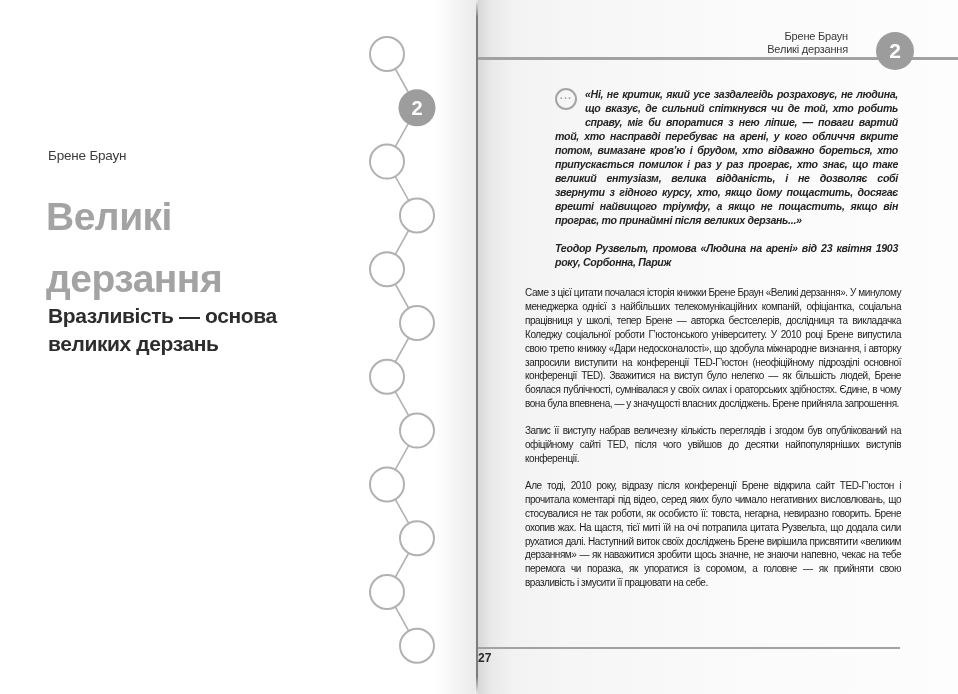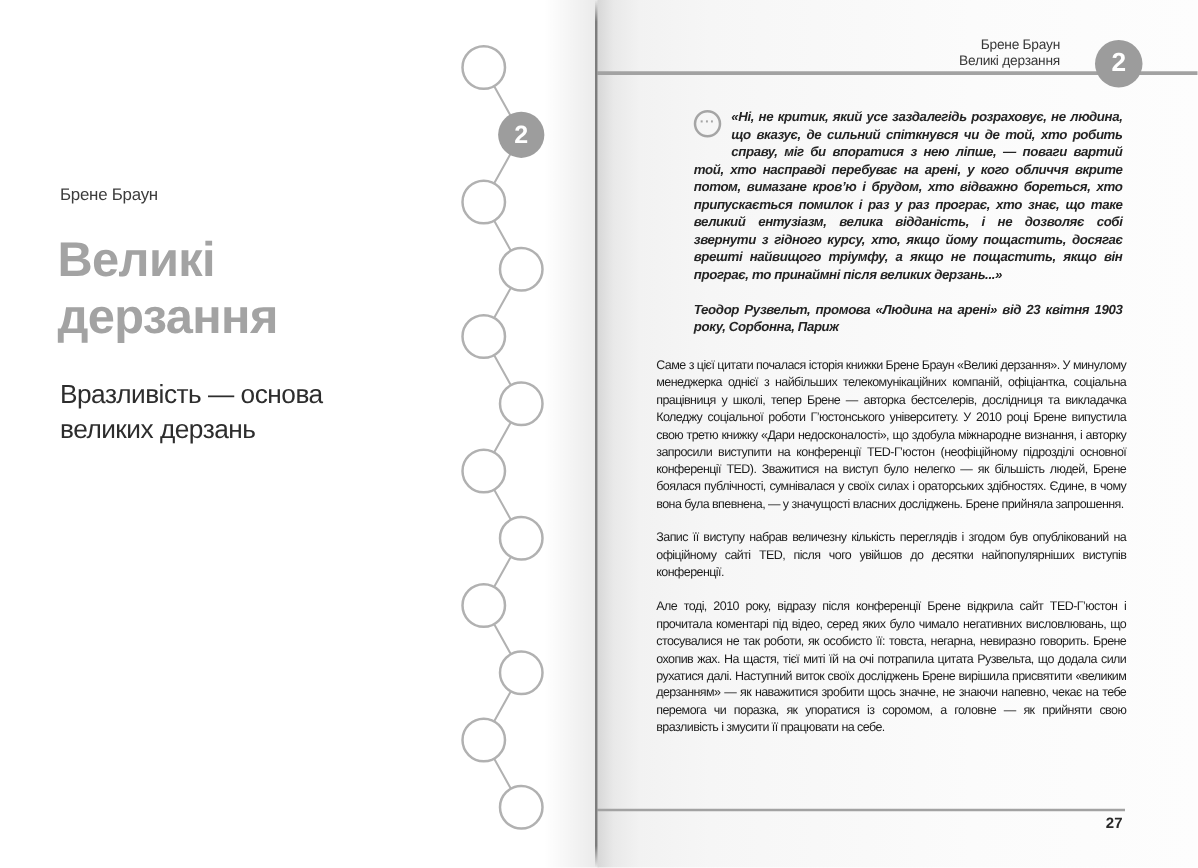--- a/index.html
+++ b/index.html
@@ -7,44 +7,44 @@
        font-family:"Liberation Sans","DejaVu Sans",sans-serif;}
   .spread{position:relative;width:958px;height:694px;background:#ffffff;}
 
   
   .left-page{position:absolute;left:0;top:0;width:479px;height:694px;background:#ffffff;}
   .left-page::after{content:"";position:absolute;top:0;right:0;width:44px;height:100%;
        background:linear-gradient(to right,rgba(0,0,0,0) 0%,rgba(0,0,0,0.085) 100%);pointer-events:none;}
   .author{position:absolute;left:48px;top:147px;font-size:13.5px;line-height:17px;
        color:#3c3c3c;letter-spacing:-0.2px;}
   .book-title{position:absolute;left:46px;top:186px;font-size:39px;font-weight:bold;
-       line-height:45px;color:#a3a3a3;white-space:pre-line;letter-spacing:-0.5px;}
+       line-height:62px;color:#a3a3a3;white-space:pre-line;letter-spacing:-0.5px;}
   .subtitle{position:absolute;left:48px;top:302px;font-size:21px;line-height:28px;
-       color:#2d2d2d;white-space:pre-line;letter-spacing:-0.4px;}
+       color:#2d2d2d;white-space:pre-line;letter-spacing:-0.4px;font-weight:bold;}
   .orig-title{position:absolute;left:48px;top:409px;font-size:11px;font-weight:bold;
        line-height:14.8px;color:#222222;white-space:pre-line;letter-spacing:-0.15px;}
   .chain{position:absolute;left:358px;top:30px;}
 
   
   .seam-line{position:absolute;left:476px;top:0;width:2px;height:694px;
        background:linear-gradient(180deg,rgba(105,105,105,0) 0%,rgba(105,105,105,0.85) 2.5%,
                   rgba(105,105,105,0.85) 97.5%,rgba(105,105,105,0) 100%);z-index:3;}
 
   
   .right-page{position:absolute;left:478px;top:0;width:480px;height:694px;
        background:linear-gradient(to right,#d7d7d7 0px,#e9e9e9 13px,#f2f2f2 34px,
                   #f6f6f6 90px,#fbfbfb 300px,#fdfdfd 480px);}
   .header-meta{position:absolute;top:30px;right:110px;text-align:right;font-size:11px;
        line-height:12.8px;color:#383838;letter-spacing:-0.2px;}
   .header-rule{position:absolute;top:57px;left:0;width:480px;height:2.5px;background:#a2a2a2;}
   .chapter-badge{position:absolute;top:32px;left:398px;width:38px;height:38px;border-radius:50%;
        background:#9c9c9c;color:#ffffff;font-weight:bold;font-size:21px;line-height:38px;
        text-align:center;z-index:4;}
   .bottom-rule{position:absolute;top:647px;left:0;width:422px;height:2px;background:#a2a2a2;}
-  .page-number{position:absolute;top:651px;left:0;width:420px;text-align:right;
+  .page-number{position:absolute;top:651px;left:0;width:420px;text-align:left;
        font-size:12px;font-weight:bold;color:#2a2a2a;}
 
   .content{position:absolute;left:47px;top:87px;width:376px;color:#1d1d1d;}
   .quote-block{margin-left:30px;width:343px;font-style:italic;font-weight:bold;
        font-size:10.6px;line-height:14px;letter-spacing:-0.3px;text-align:justify;color:#242424;}
   .quote-icon{float:left;width:18px;height:18px;border:2px solid #a5a5a5;border-radius:50%;
        margin:1px 8px 6px 0;text-align:center;color:#a5a5a5;font-style:normal;}
   .quote-icon span{display:block;font-size:11px;line-height:16px;font-weight:bold;letter-spacing:0.5px;}
   .attribution{margin:14px 0 0 30px;width:343px;font-style:italic;font-weight:bold;
        font-size:10.6px;line-height:14px;letter-spacing:-0.3px;text-align:justify;color:#242424;}

